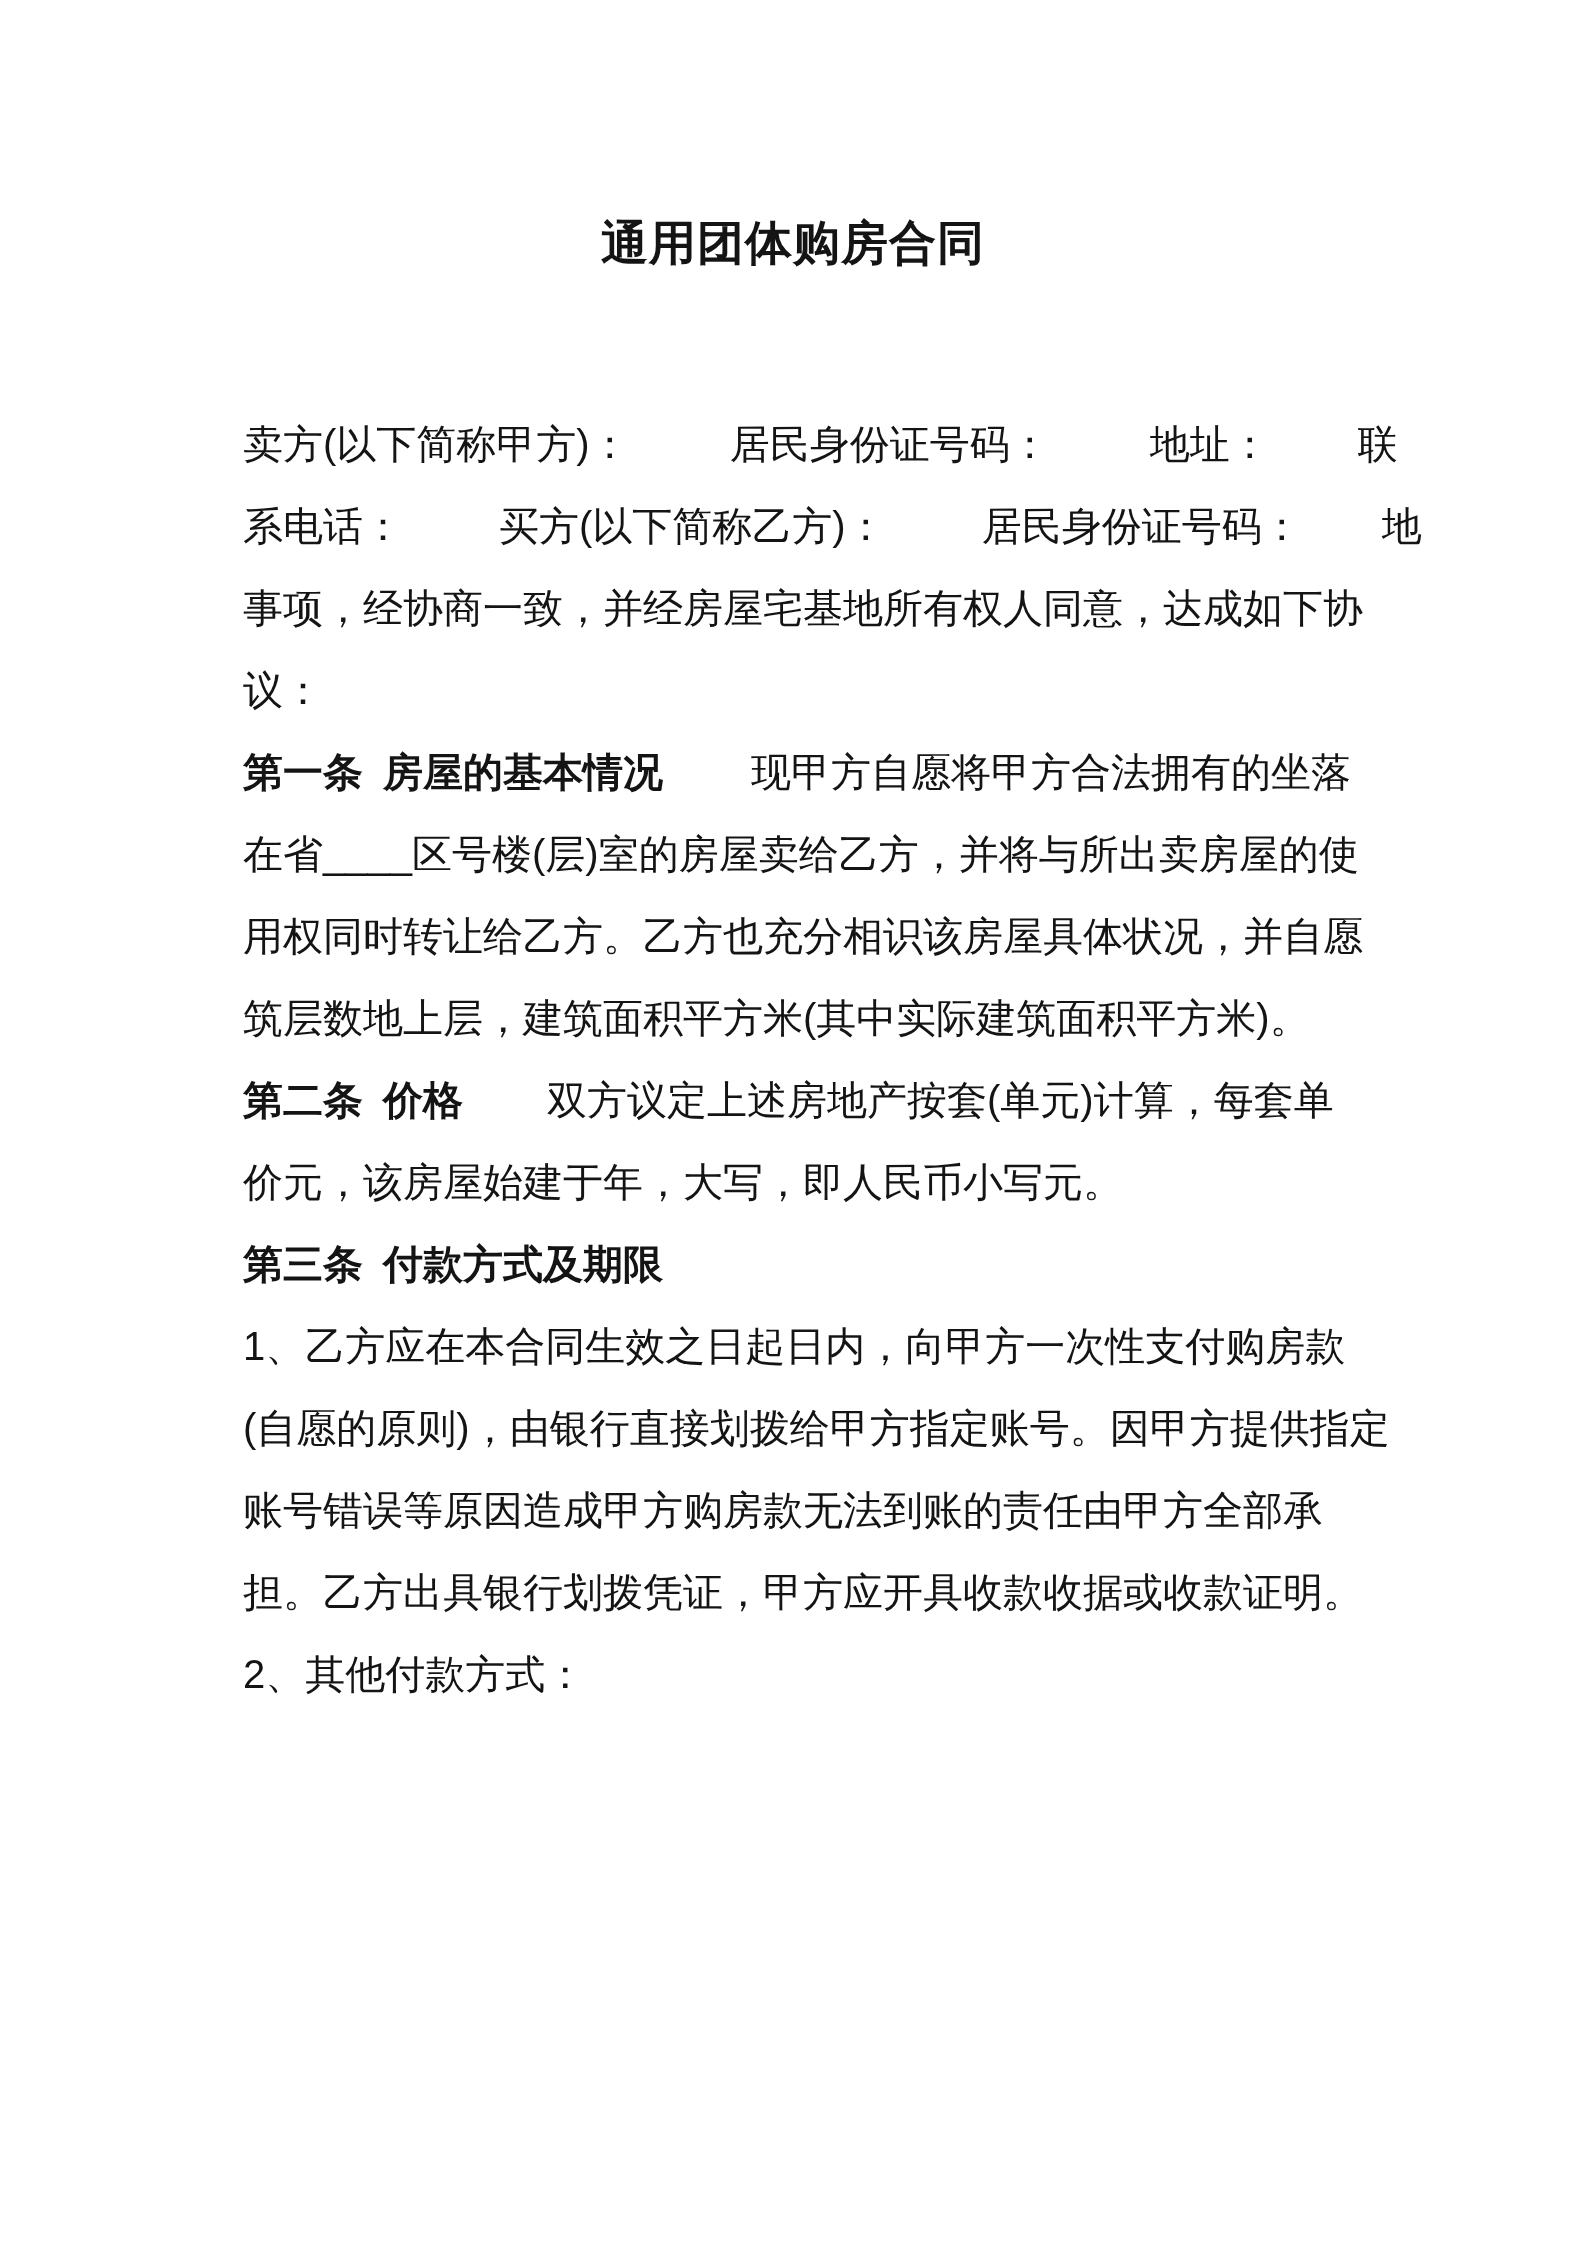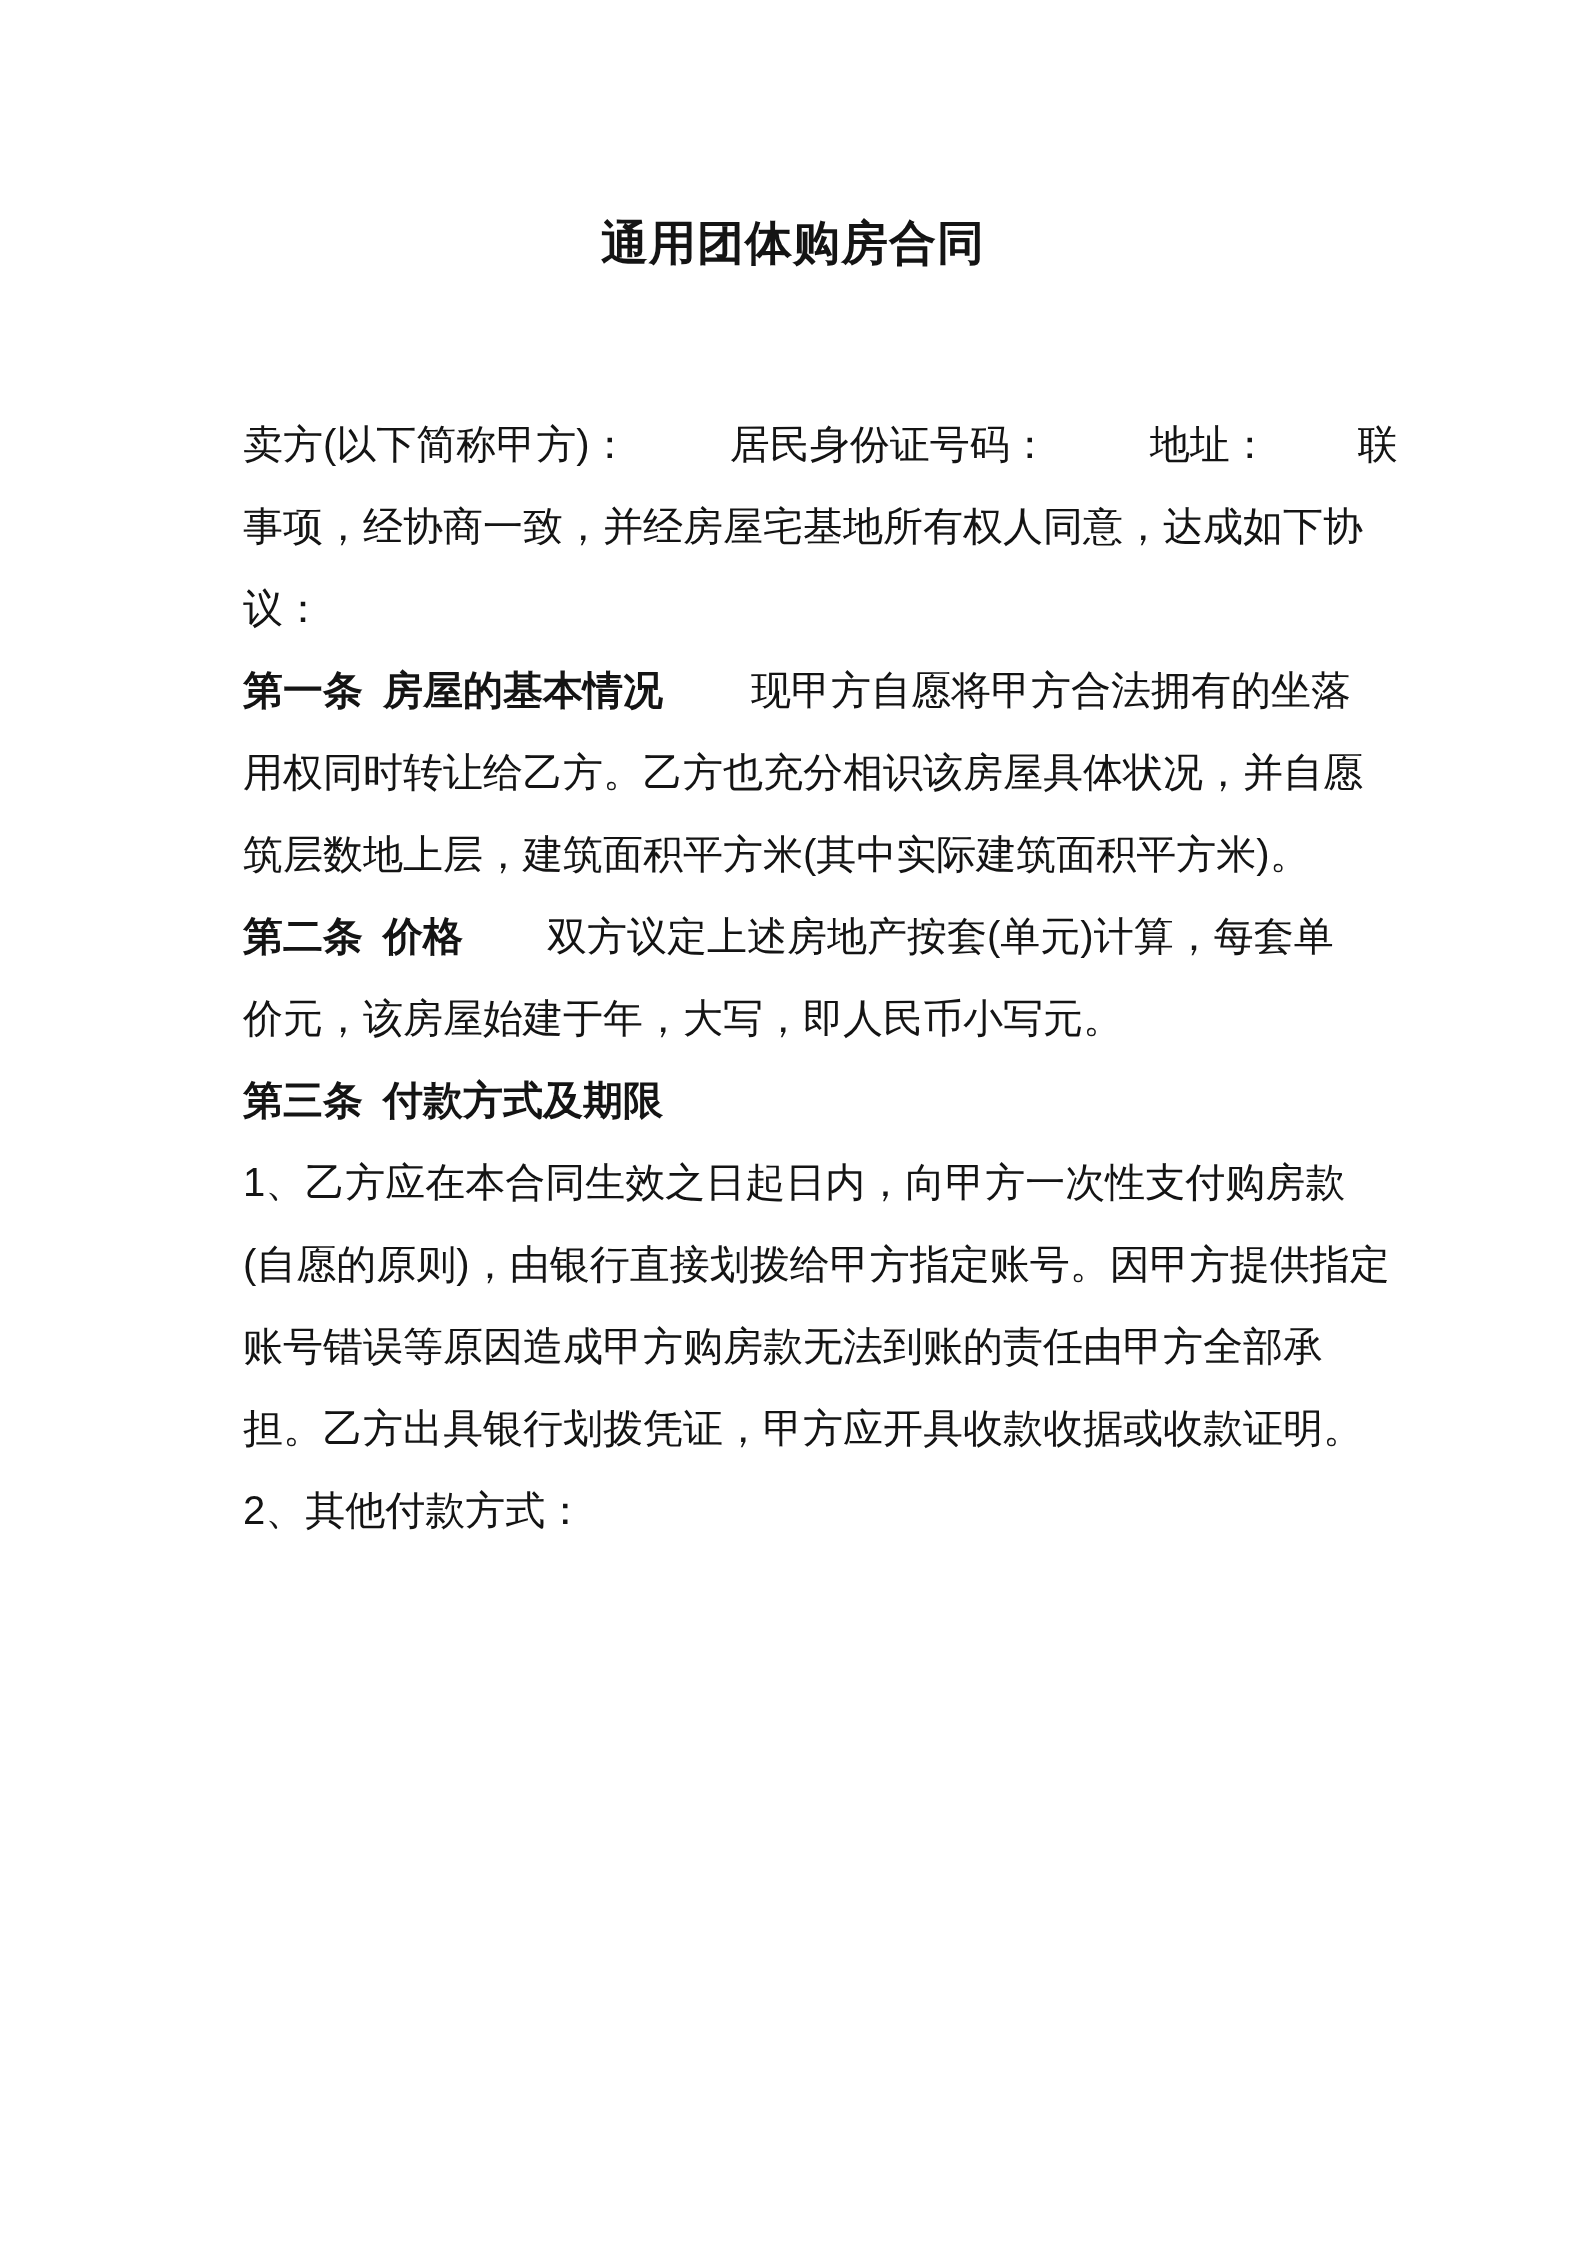--- a/index.html
+++ b/index.html
@@ -46,23 +46,25 @@
     height: 1px;
   }
 </style>
 </head>
 <body>
 
 <div class="page">
   <div class="doc-title">通用团体购房合同</div>
   <div class="doc-body">
       <div class="line"><span class="seg">卖方(以下简称甲方)：</span><span class="gap" style="width: 2.5em;"></span><span class="seg">居民身份证号码：</span><span class="gap" style="width: 2.5em;"></span><span class="seg">地址：</span><span class="gap" style="width: 2.2em;"></span><span class="seg">联</span></div>
+      <div class="line"><span class="seg">系电话：</span><span class="gap" style="width: 2.4em;"></span><span class="seg">买方(以下简称乙方)：</span><span class="gap" style="width: 2.4em;"></span><span class="seg">居民身份证号码：</span><span class="gap" style="width: 2em;"></span><span class="seg">地</span></div>
       <div class="line"><span class="seg">事项，经协商一致，并经房屋宅基地所有权人同意，达成如下协</span></div>
       <div class="line"><span class="seg">议：</span></div>
       <div class="line"><span class="seg b">第一条</span><span class="gap" style="width: 0.5em;"></span><span class="seg b">房屋的基本情况</span><span class="gap" style="width: 2.2em;"></span><span class="seg">现甲方自愿将甲方合法拥有的坐落</span></div>
+      <div class="line"><span class="seg">在省____区号楼(层)室的房屋卖给乙方，并将与所出卖房屋的使</span></div>
       <div class="line"><span class="seg">用权同时转让给乙方。乙方也充分相识该房屋具体状况，并自愿</span></div>
       <div class="line"><span class="seg">筑层数地上层，建筑面积平方米(其中实际建筑面积平方米)。</span></div>
       <div class="line"><span class="seg b">第二条</span><span class="gap" style="width: 0.5em;"></span><span class="seg b">价格</span><span class="gap" style="width: 2.1em;"></span><span class="seg">双方议定上述房地产按套(单元)计算，每套单</span></div>
       <div class="line"><span class="seg">价元，该房屋始建于年，大写，即人民币小写元。</span></div>
       <div class="line"><span class="seg b">第三条</span><span class="gap" style="width: 0.5em;"></span><span class="seg b">付款方式及期限</span></div>
       <div class="line"><span class="seg">1、乙方应在本合同生效之日起日内，向甲方一次性支付购房款</span></div>
       <div class="line"><span class="seg">(自愿的原则)，由银行直接划拨给甲方指定账号。因甲方提供指定</span></div>
       <div class="line"><span class="seg">账号错误等原因造成甲方购房款无法到账的责任由甲方全部承</span></div>
       <div class="line"><span class="seg">担。乙方出具银行划拨凭证，甲方应开具收款收据或收款证明。</span></div>
       <div class="line"><span class="seg">2、其他付款方式：</span></div>

